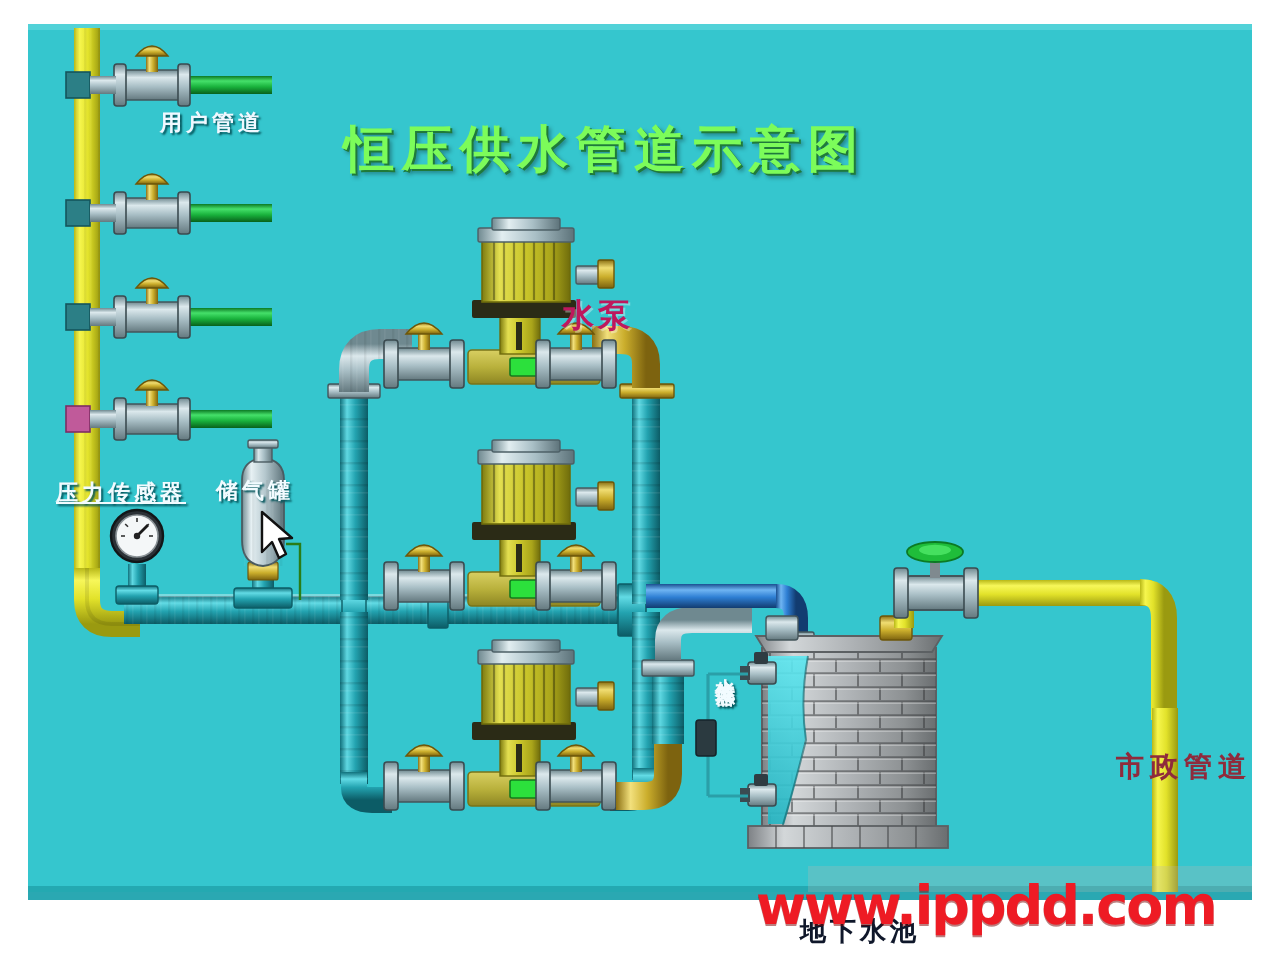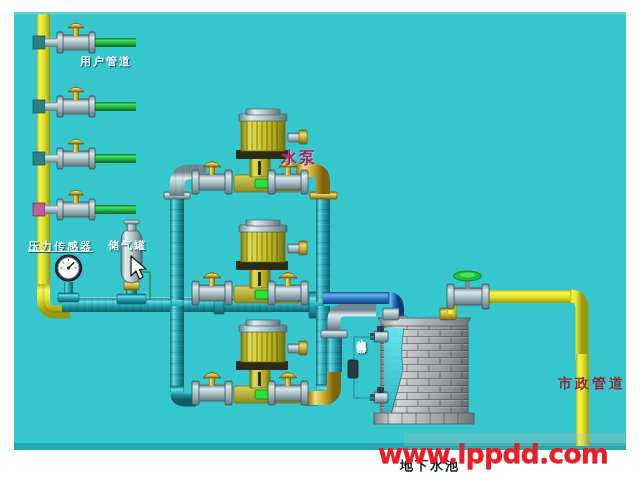--- a/index.html
+++ b/index.html
@@ -458,20 +458,21 @@
     <g>
       <path d="M131 256 L131 276 L136 271 L139.5 279 L143 277 L139.5 269.5 L146 269 Z" fill="#ffffff" stroke="#111111" stroke-width="1.2" stroke-linejoin="round"></path>
     </g>
 
     <g>
       <rect x="404" y="433" width="222" height="13" fill="#b8b6b4" opacity="0.28"></rect>
       <rect x="14" y="446" width="612" height="4" fill="#2ea9b2" opacity="0.6"></rect>
     </g>
   </svg>
 
+  <div class="lbl" id="title">恒压供水管道示意图</div>
   <div class="lbl" id="lbl-user">用户管道</div>
   <div class="lbl" id="lbl-pump">水泵</div>
   <div class="lbl" id="lbl-press">压力传感器</div>
   <div class="lbl" id="lbl-air">储气罐</div>
   <div class="lbl" id="lbl-muni">市政管道</div>
   <div class="lbl" id="lbl-pool">地下水池</div>
   <div id="lbl-level">水位传感器</div>
   <div id="watermark">www.ippdd.com</div>
 
 </div>

